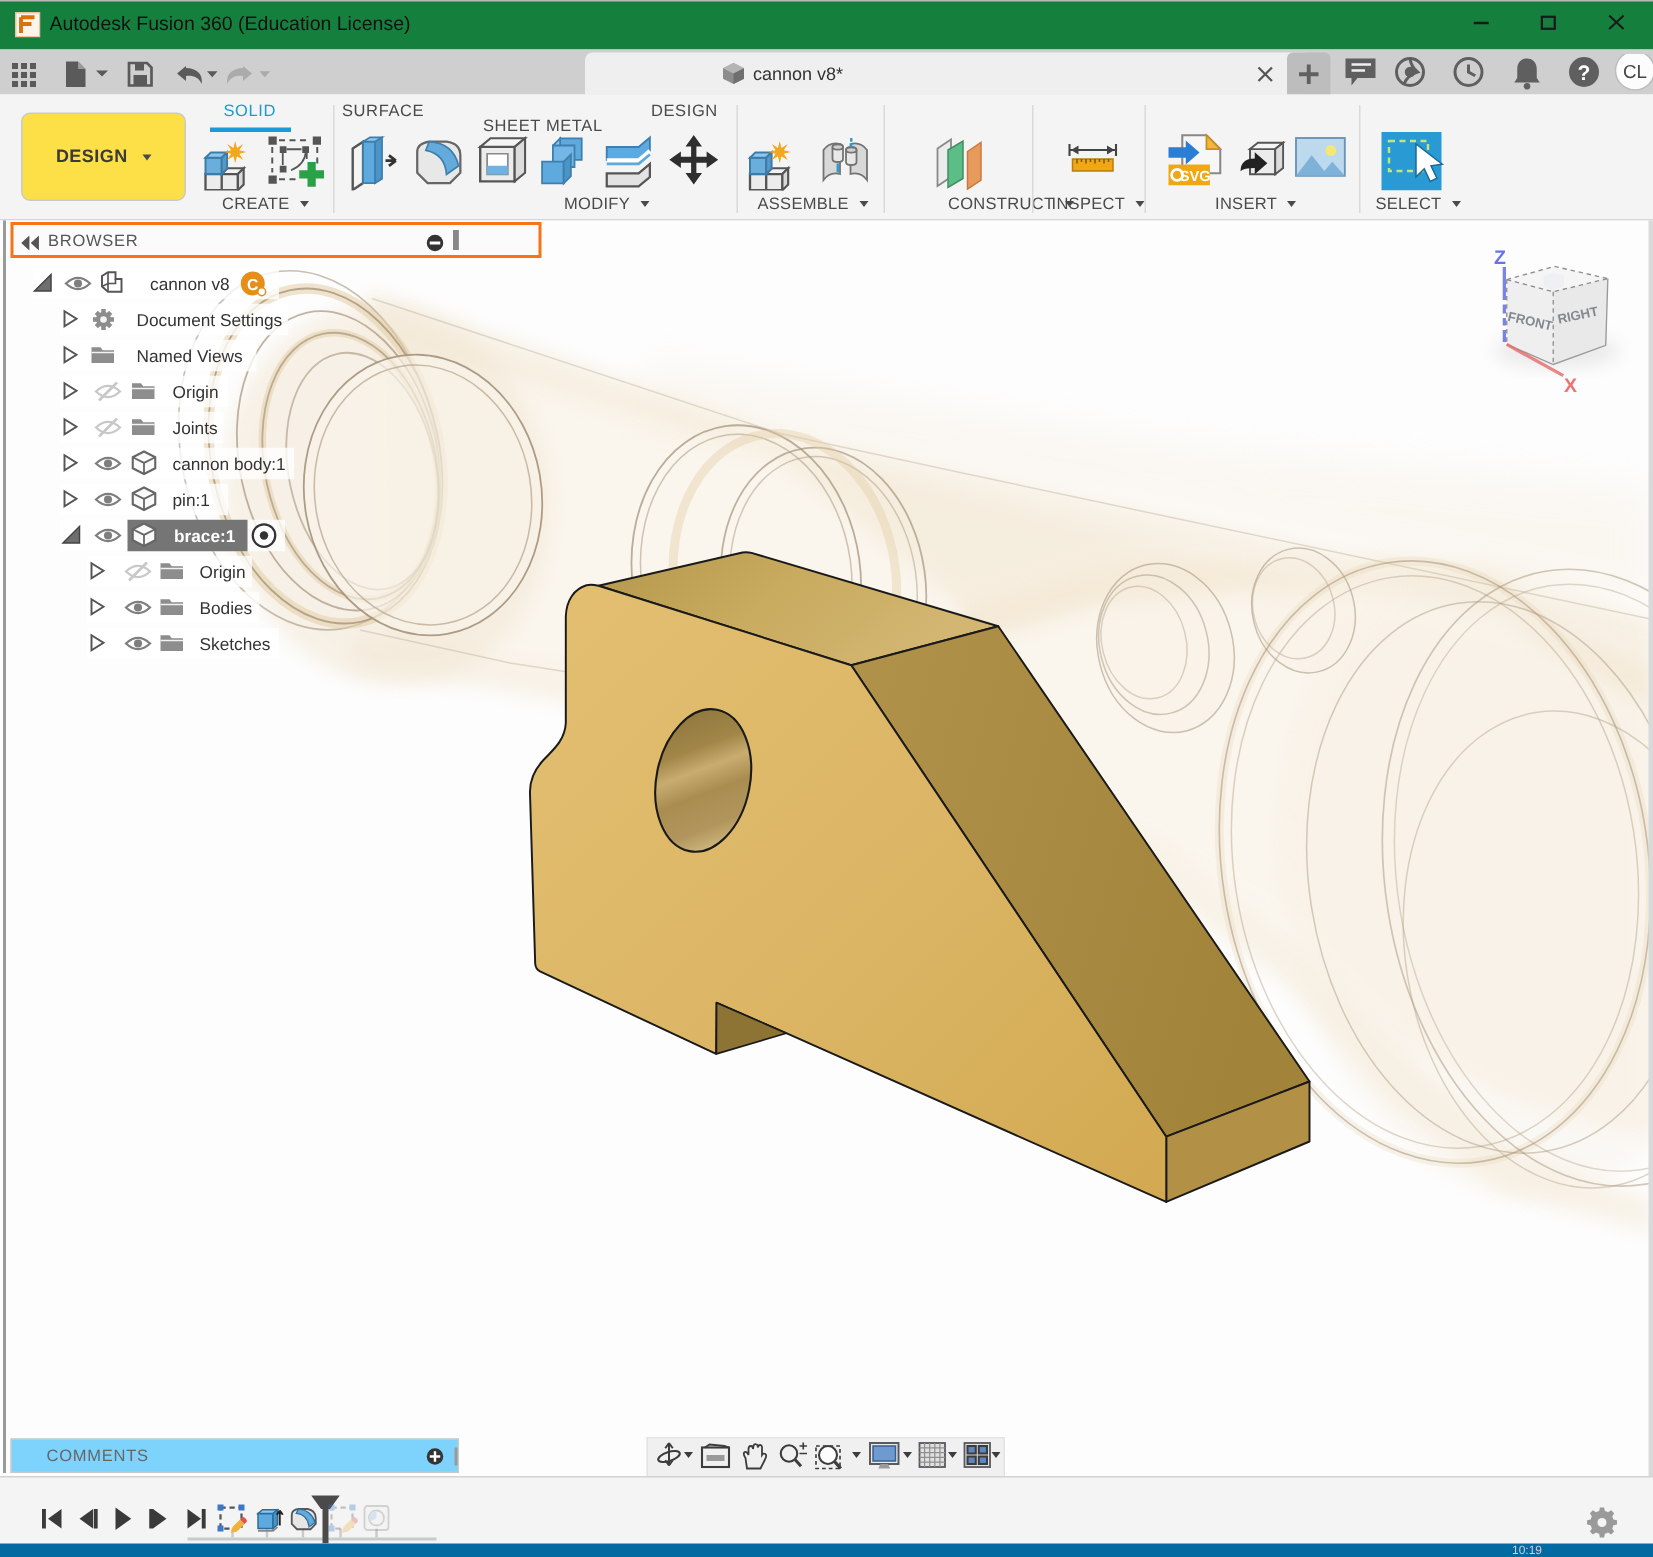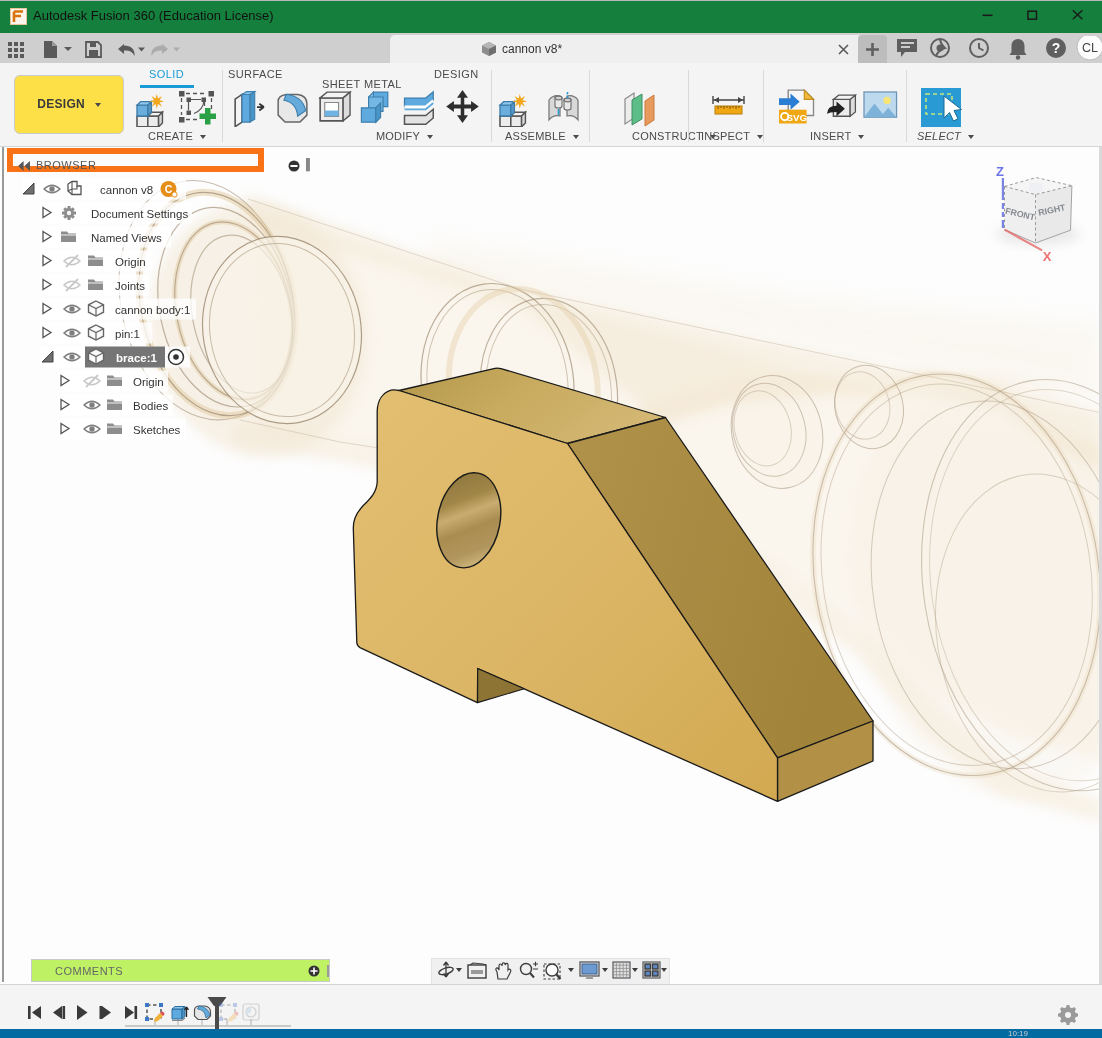--- a/index.html
+++ b/index.html
@@ -23,26 +23,26 @@
   .rtab{top:5px;font-size:11px;color:#4a4a4a;letter-spacing:.4px;}
   .glabel{top:67px;font-size:11px;color:#4a4a4a;letter-spacing:.2px;}
   .gsep{top:7px;width:1px;height:72px;background:#d9d9d9;}
   .caret{display:inline-block;width:0;height:0;border-left:3.5px solid transparent;
      border-right:3.5px solid transparent;border-top:4px solid #4a4a4a;vertical-align:middle;margin-left:4px;}
   
   #canvas{left:0;top:147px;width:1102px;height:837px;background:#fdfdfd;overflow:hidden;}
   #leftgut{left:2px;top:147px;width:2px;height:835px;background:#9a9a9a;}
   #rightedge{left:1099px;top:147px;width:3px;height:837px;background:#d9d9d9;}
   
-  #browser-head{left:7px;top:1px;width:257px;height:24px;background:#fbfbfb;
-     border:6px solid #f97316;box-sizing:border-box;}
+  #browser-head{left:7px;top:1px;width:354px;height:24px;background:#fbfbfb;
+     border:2px solid #f97316;box-sizing:border-box;}
   #browser-head .bt{position:absolute;left:23px;top:5px;font-size:11px;color:#555;letter-spacing:.5px;}
   
-  #comments{left:7px;top:812px;width:299px;height:23px;background:#bef264;
-     border:1px solid #c9c9c9;box-sizing:border-box;margin-left:24px;}
+  #comments{left:7px;top:812px;width:299px;height:23px;background:#7dd3fc;
+     border:1px solid #c9c9c9;box-sizing:border-box;}
   #comments .ct{position:absolute;left:23px;top:5px;font-size:11px;color:#666;letter-spacing:.5px;}
   
   #navbar{left:431px;top:811px;width:237px;height:26px;background:#f0f0f0;border:1px solid #e3e3e3;}
   
   #timeline{left:0;top:984px;width:1102px;height:45px;background:#f4f4f4;border-top:1px solid #d2d2d2;box-sizing:border-box;}
   
   #taskbar{left:0;top:1029px;width:1102px;height:9px;background:#0369a1;}
 </style>
 </head>
 <body>
@@ -147,21 +147,21 @@
     <div class="abs rtab" style="left:228px;">SURFACE</div>
     <div class="abs rtab" style="left:322px;margin-top:10px;">SHEET METAL</div>
     <div class="abs rtab" style="left:434px;">DESIGN</div>
 
     <div class="abs glabel" style="left:148px;">CREATE <span class="caret"></span></div>
     <div class="abs glabel" style="left:330px;padding-left:46px;">MODIFY <span class="caret"></span></div>
     <div class="abs glabel" style="left:505px;">ASSEMBLE <span class="caret"></span></div>
     <div class="abs glabel" style="left:604px;margin-left:28px;">CONSTRUCT <span class="caret"></span></div>
     <div class="abs glabel" style="left:701px;">INSPECT <span class="caret"></span></div>
     <div class="abs glabel" style="left:810px;">INSERT <span class="caret"></span></div>
-    <div class="abs glabel" style="left:917px;font-style:italic;">SELECT <span class="caret"></span></div>
+    <div class="abs glabel" style="left:917px;">SELECT <span class="caret"></span></div>
 
     <div class="abs gsep" style="left:222px;"></div>
     <div class="abs gsep" style="left:491px;"></div>
     <div class="abs gsep" style="left:589px;"></div>
     <div class="abs gsep" style="left:688px;"></div>
     <div class="abs gsep" style="left:763px;"></div>
     <div class="abs gsep" style="left:906px;"></div>
 
     <svg class="abs" style="left:0;top:24px" width="1102" height="40" viewBox="0 0 1102 40" id="ribicons">
       <defs>

